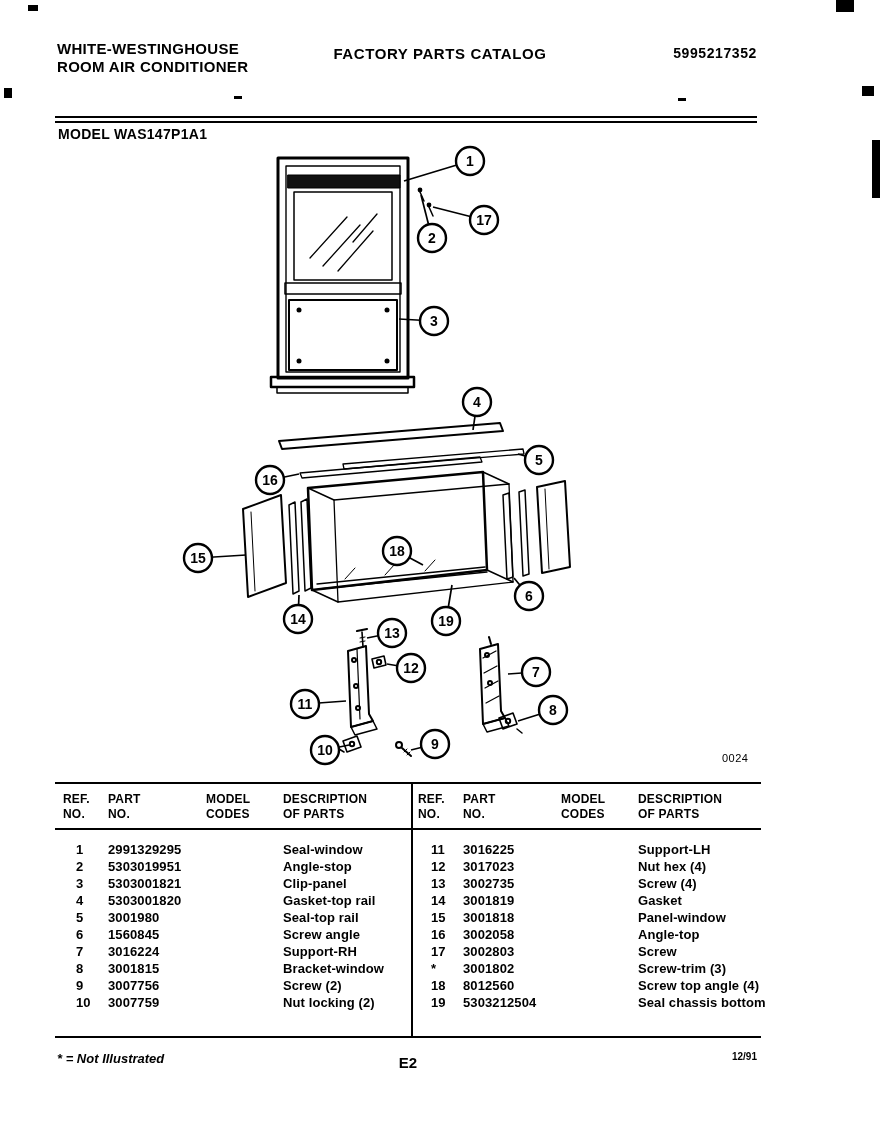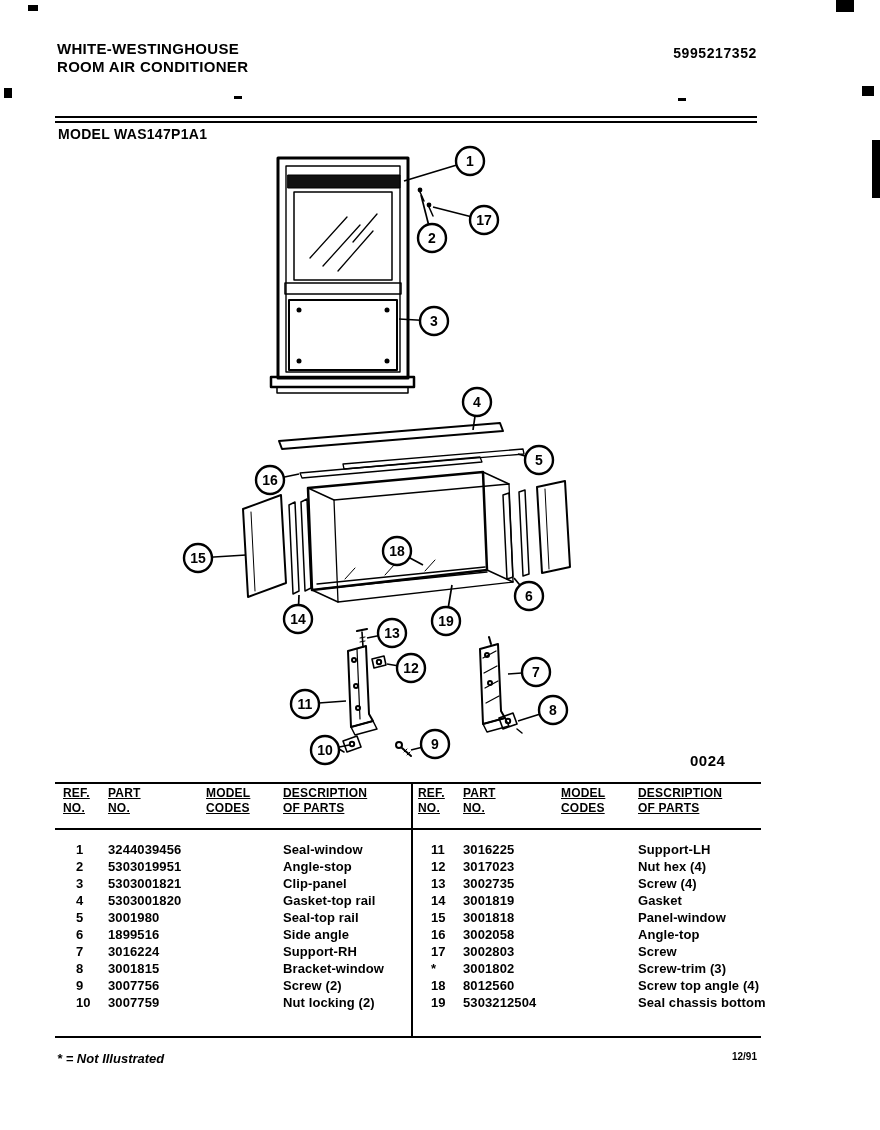--- a/index.html
+++ b/index.html
@@ -11,30 +11,30 @@
   .brand { position:absolute; left:57px; top:40px; font-size:15px; font-weight:bold; line-height:18px; letter-spacing:.3px; }
   .catalog-title { position:absolute; left:0; top:45px; width:880px; text-align:center; font-size:15px; font-weight:bold; letter-spacing:.6px; }
   .pub-number { position:absolute; right:123px; top:45px; font-size:14px; font-weight:bold; letter-spacing:.6px; }
 
   .rule-double { position:absolute; left:55px; top:116px; width:702px; height:7px;
                  border-top:2px solid #000; border-bottom:2px solid #000; }
   .model-label { position:absolute; left:58px; top:126px; font-size:14px; font-weight:bold; letter-spacing:.3px; }
 
   .diagram { position:absolute; left:55px; top:143px; width:710px; height:638px; }
   .callout-num { font-family:"Liberation Sans", sans-serif; font-size:14px; font-weight:bold; fill:#000; }
-  .figure-code { position:absolute; left:690px; top:752px; font-size:15px; font-weight:bold; letter-spacing:.5px; }
+  .figure-code { position:absolute; left:722px; top:752px; font-size:11px; font-weight:normal; letter-spacing:.5px; }
 
   .parts-table { position:absolute; left:55px; top:782px; width:706px; height:256px;
                  border-top:2px solid #000; border-bottom:2px solid #000; }
   .tdivider { position:absolute; left:356px; top:0; width:2px; height:100%; background:#000; }
   .thead { display:flex; border-bottom:2px solid #000; height:46px; }
   .tbody { display:flex; padding-top:12px; }
   .half { width:353px; padding-left:8px; }
   .half.right { width:345px; padding-left:10px; }
-  .hgrid { display:grid; grid-template-columns:45px 98px 77px auto; padding-top:2px;text-decoration:underline; }
+  .hgrid { display:grid; grid-template-columns:45px 98px 77px auto; padding-top:8px; }
   .th { font-size:12px; font-weight:bold; line-height:15px; white-space:pre-line; letter-spacing:.2px; }
   .trow { display:grid; grid-template-columns:45px 98px 77px auto; height:17px; }
   .trow span { font-size:13px; font-weight:bold; white-space:nowrap; letter-spacing:.1px; }
   .c-ref { padding-left:13px; }
 
   .footer-note { position:absolute; left:57px; top:1051px; font-size:13px; font-weight:bold;font-style:italic; }
   .page-code { position:absolute; left:55px; top:1054px; width:706px; text-align:center; font-size:15px; font-weight:bold; }
   .date-code { position:absolute; right:123px; top:1051px; font-size:10px; font-weight:bold;text-align:center; }
 </style>
 </head>
@@ -47,20 +47,21 @@
   <div class="artifact" style="left:4px; top:88px; width:8px; height:10px;"></div>
   <div class="artifact" style="left:862px; top:86px; width:12px; height:10px;"></div>
   <div class="artifact" style="left:872px; top:140px; width:8px; height:58px;"></div>
   <div class="artifact" style="left:234px; top:96px; width:8px; height:3px;"></div>
   <div class="artifact" style="left:678px; top:98px; width:8px; height:3px;"></div>
 
   <div class="brand">
     <div>WHITE-WESTINGHOUSE</div>
     <div>ROOM AIR CONDITIONER</div>
   </div>
+  <div class="catalog-title">FACTORY PARTS CATALOG</div>
   <div class="pub-number">5995217352</div>
   <div class="rule-double"></div>
   <div class="model-label">MODEL WAS147P1A1</div>
 
   <svg class="diagram" viewBox="0 0 710 638">
     <g stroke="#000" fill="none" stroke-width="2" stroke-linecap="round" stroke-linejoin="round">
 
       <g>
         <rect x="223" y="15" width="130" height="220" stroke-width="3"></rect>
         <rect x="231" y="23" width="114" height="206" stroke-width="1.4"></rect>
@@ -289,21 +290,21 @@
         <span class="th">MODEL
 CODES</span>
         <span class="th">DESCRIPTION
 OF PARTS</span>
       </div>
     </div>
     <div class="tbody">
       <div class="half">
           <div class="trow">
             <span class="c-ref">1</span>
-            <span class="c-part">3244039456</span>
+            <span class="c-part">2991329295</span>
             <span class="c-codes"></span>
             <span class="c-desc">Seal-window</span>
           </div>
           <div class="trow">
             <span class="c-ref">2</span>
             <span class="c-part">5303019951</span>
             <span class="c-codes"></span>
             <span class="c-desc">Angle-stop</span>
           </div>
           <div class="trow">
@@ -319,23 +320,23 @@
             <span class="c-desc">Gasket-top rail</span>
           </div>
           <div class="trow">
             <span class="c-ref">5</span>
             <span class="c-part">3001980</span>
             <span class="c-codes"></span>
             <span class="c-desc">Seal-top rail</span>
           </div>
           <div class="trow">
             <span class="c-ref">6</span>
-            <span class="c-part">1899516</span>
-            <span class="c-codes"></span>
-            <span class="c-desc">Side angle</span>
+            <span class="c-part">1560845</span>
+            <span class="c-codes"></span>
+            <span class="c-desc">Screw angle</span>
           </div>
           <div class="trow">
             <span class="c-ref">7</span>
             <span class="c-part">3016224</span>
             <span class="c-codes"></span>
             <span class="c-desc">Support-RH</span>
           </div>
           <div class="trow">
             <span class="c-ref">8</span>
             <span class="c-part">3001815</span>
@@ -415,15 +416,16 @@
             <span class="c-part">5303212504</span>
             <span class="c-codes"></span>
             <span class="c-desc">Seal chassis bottom</span>
           </div>
         </div>
     </div>
     <div class="tdivider"></div>
   </div>
 
   <div class="footer-note">* = Not Illustrated</div>
+  <div class="page-code">E2</div>
   <div class="date-code">12/91</div>
 
 </div>
 
 </body></html>

